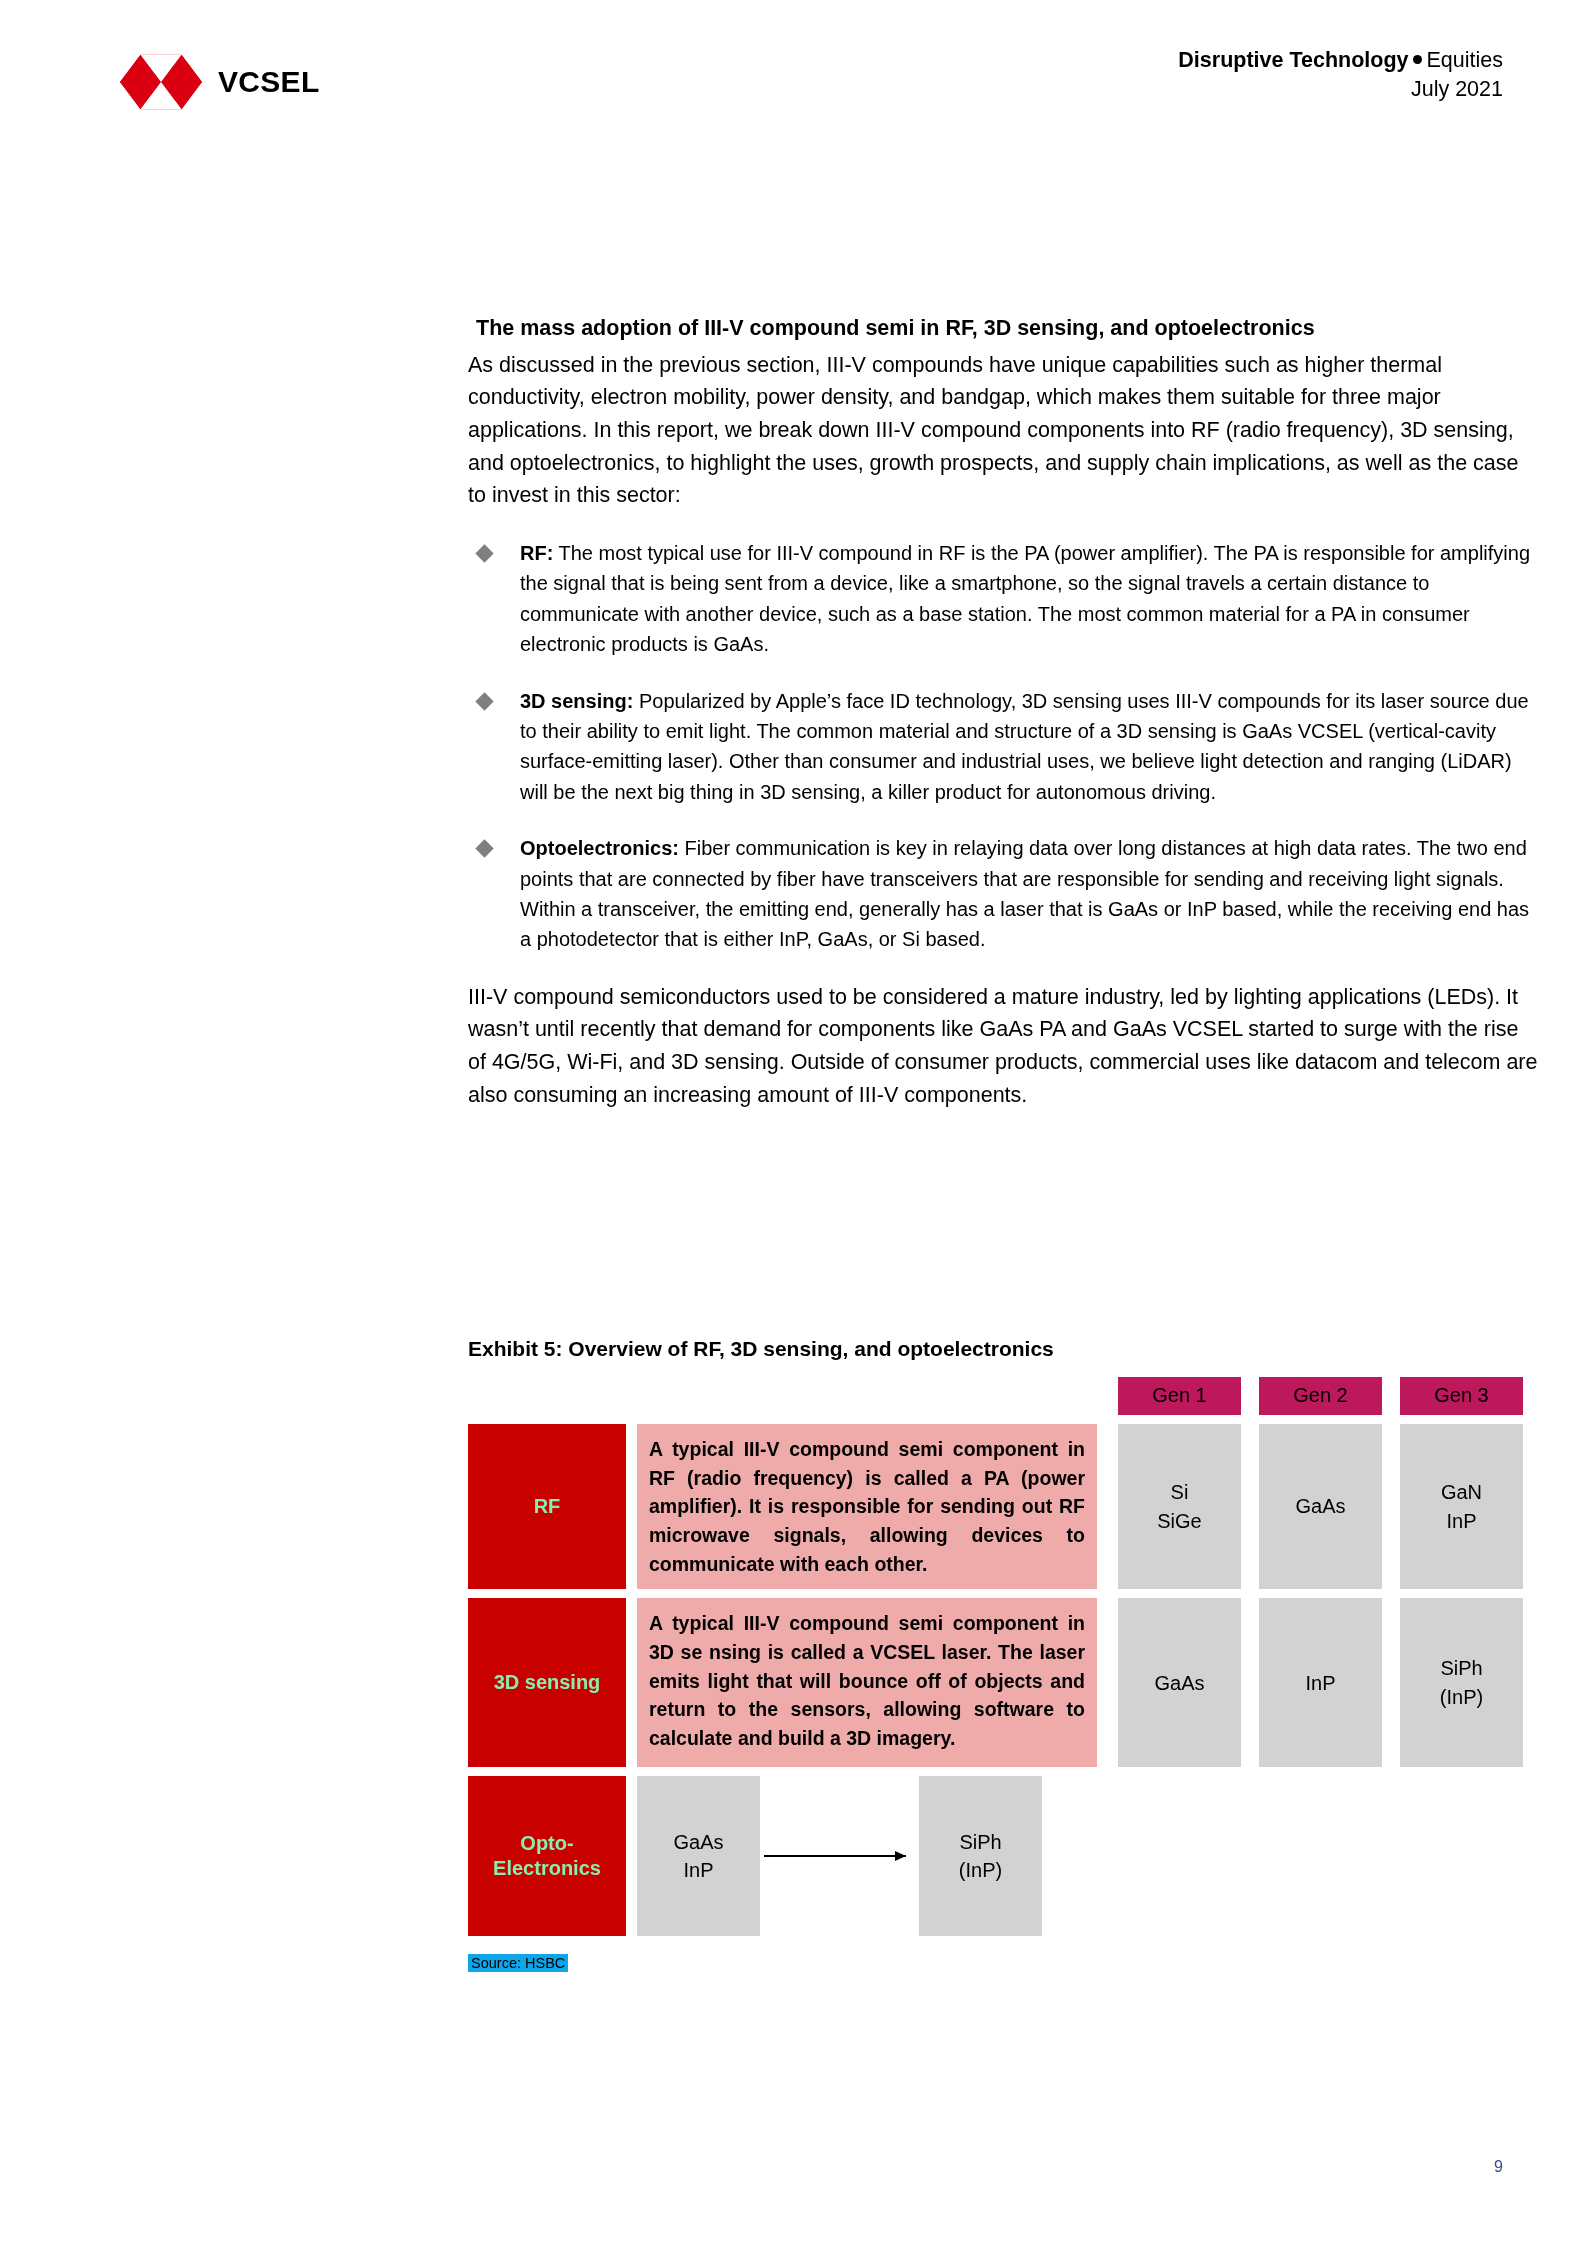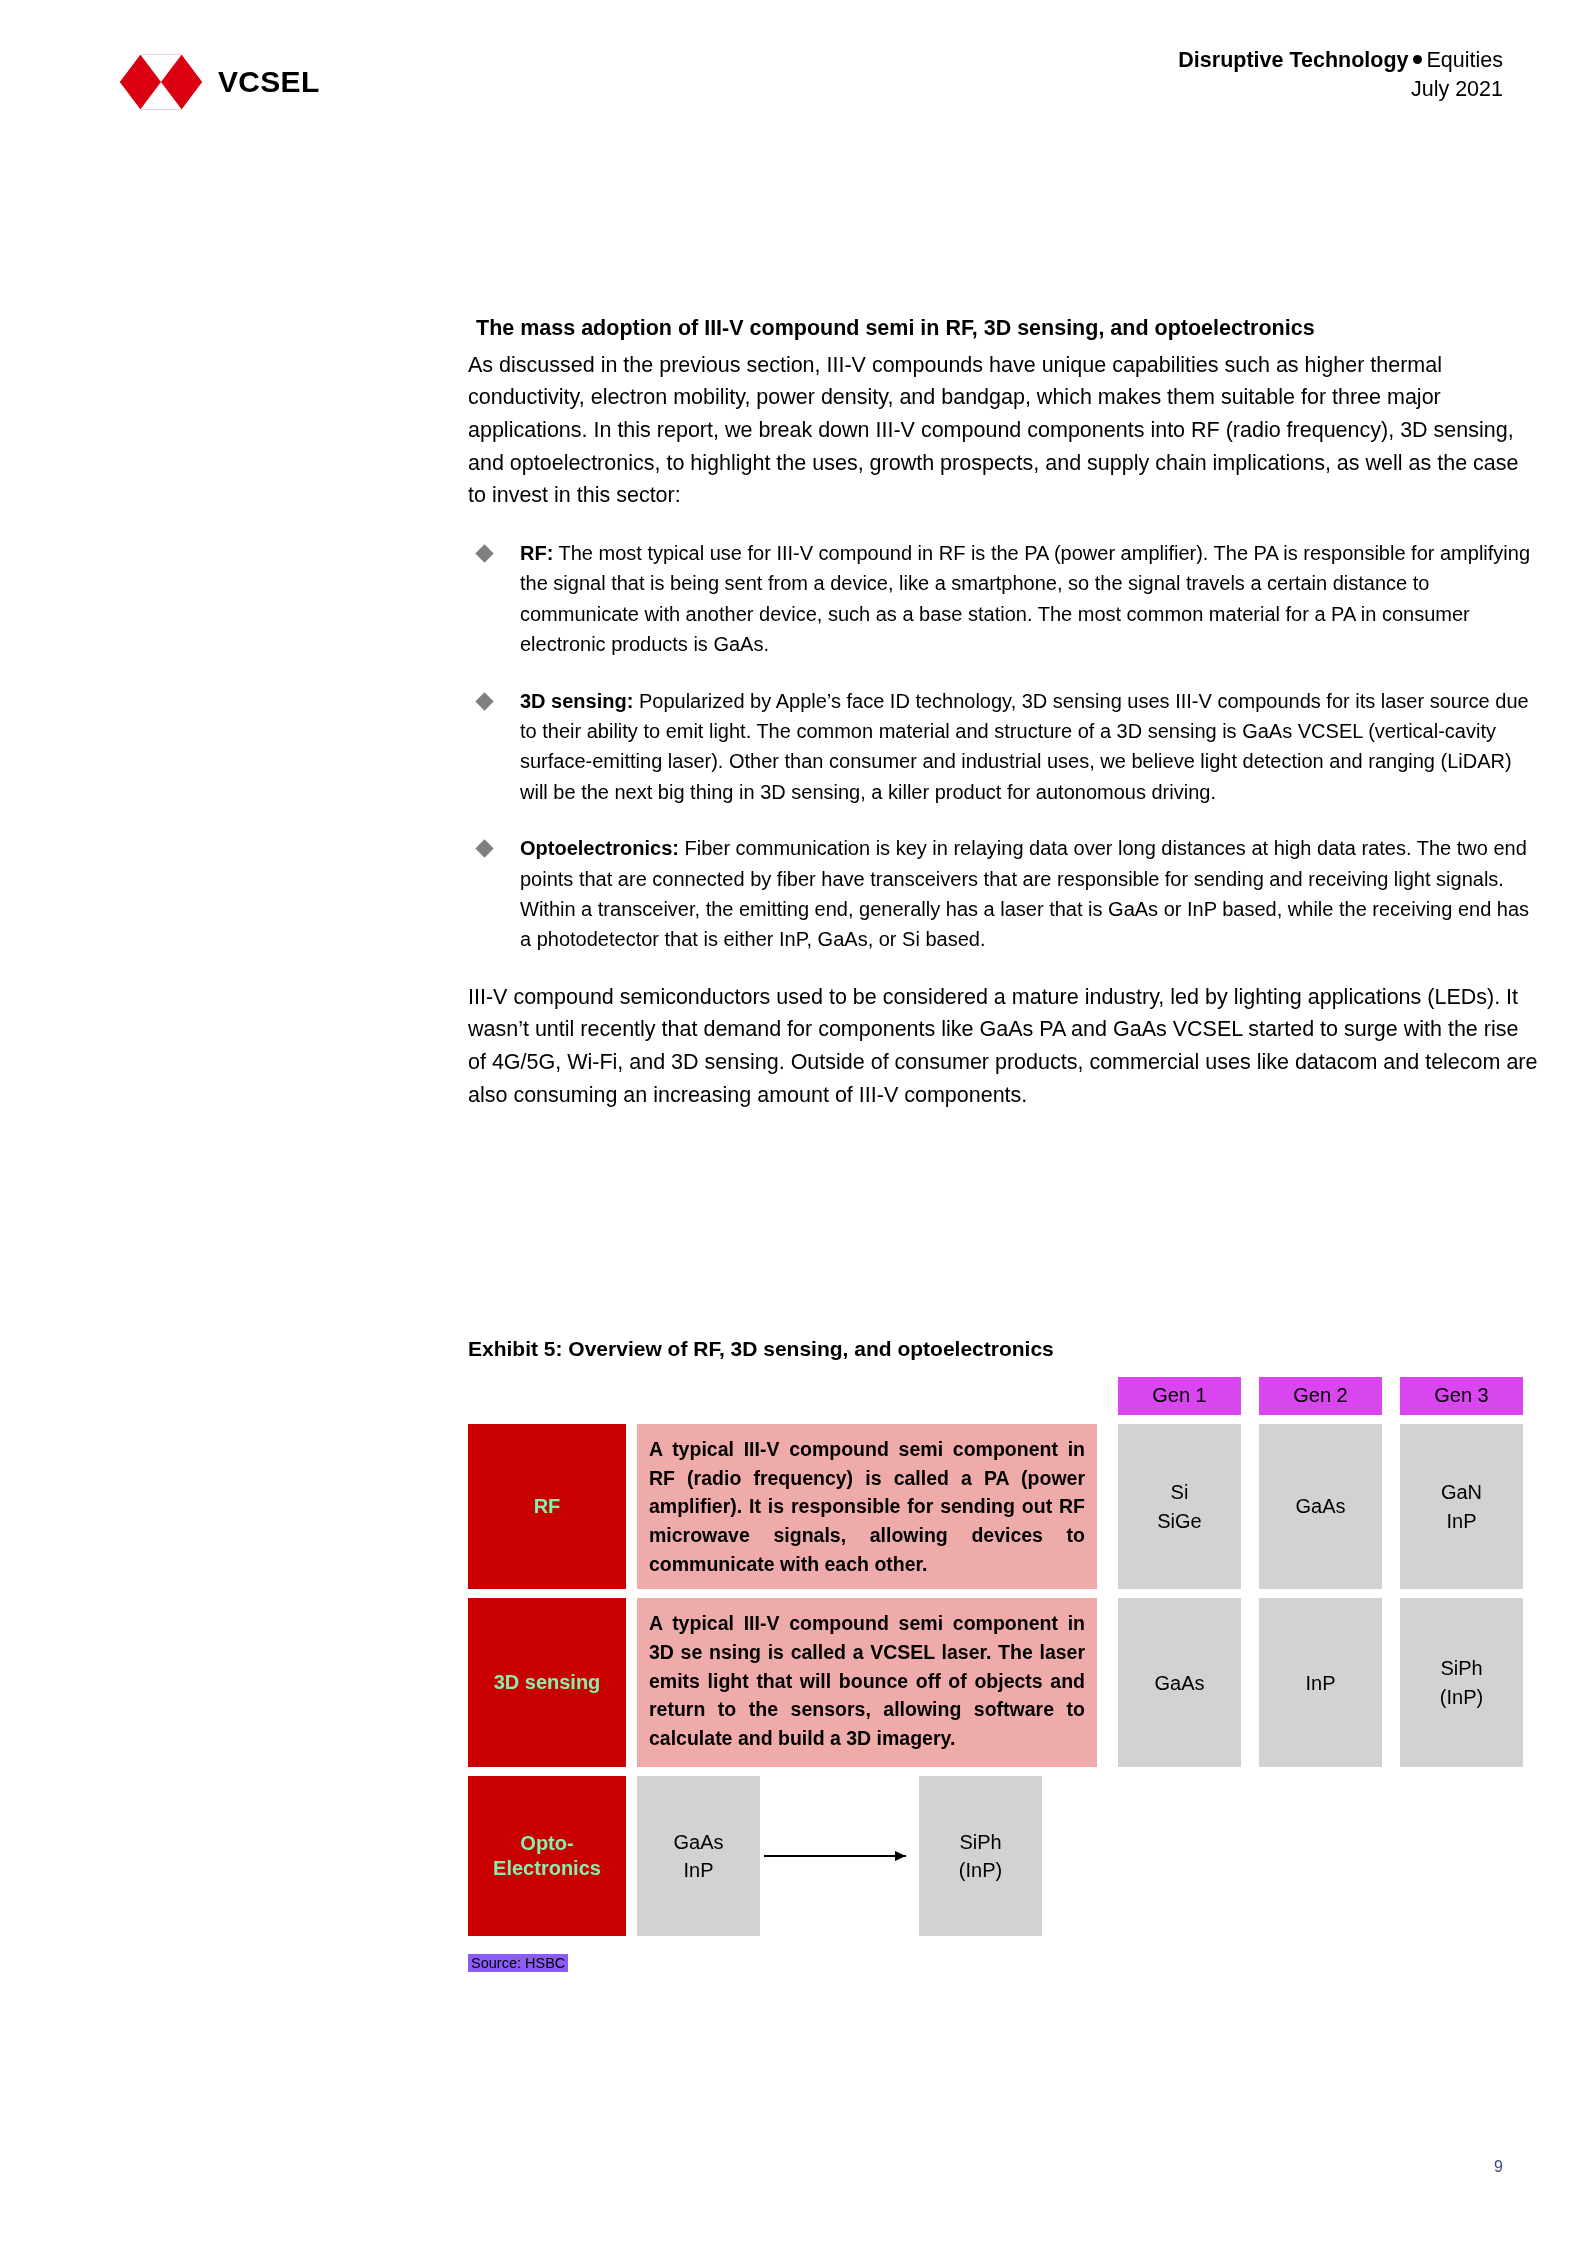--- a/index.html
+++ b/index.html
@@ -122,21 +122,21 @@
   }
 
   .gen-header-row {
     display: flex;
     margin-left: 650px;
     margin-bottom: 9px;
   }
   .gen-head {
     width: 123px;
     margin-right: 18px;
-    background: #d946ef;
+    background: #be185d;
     text-align: center;
     font-size: 20px;
     padding: 7px 0 8px 0;
   }
   .gen-head:last-child { margin-right: 0; }
 
   .matrix-row {
     display: flex;
     align-items: stretch;
     margin-bottom: 9px;
@@ -194,21 +194,21 @@
   .row-3d .cat-cell,
   .row-3d .desc-cell,
   .row-3d .gen-cell { min-height: 169px; }
   .row-opto .cat-cell,
   .row-opto .desc-cell,
   .row-opto .gen-cell { min-height: 160px; }
 
   .source {
     font-size: 14.5px;
     margin-top: 9px;
-    background: #8b5cf6;
+    background: #0ea5e9;
     display: inline-block;
     padding: 1px 3px;
   }
 
   
   .page-num {
     position: absolute;
     right: 83px;
     bottom: 68px;
     font-size: 16px;

